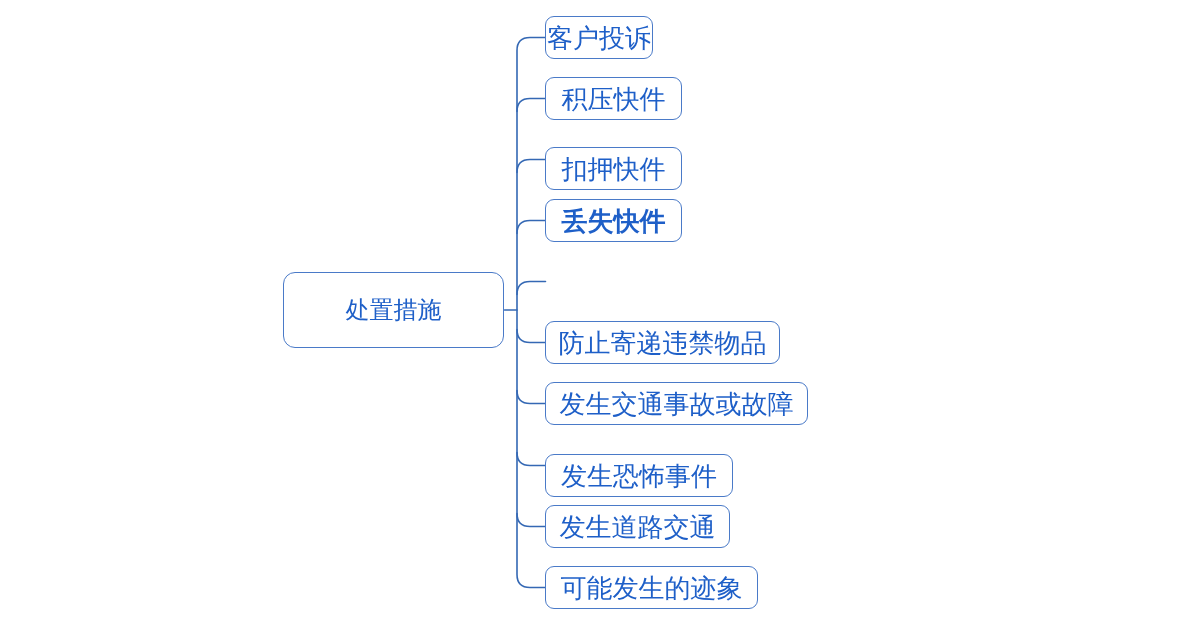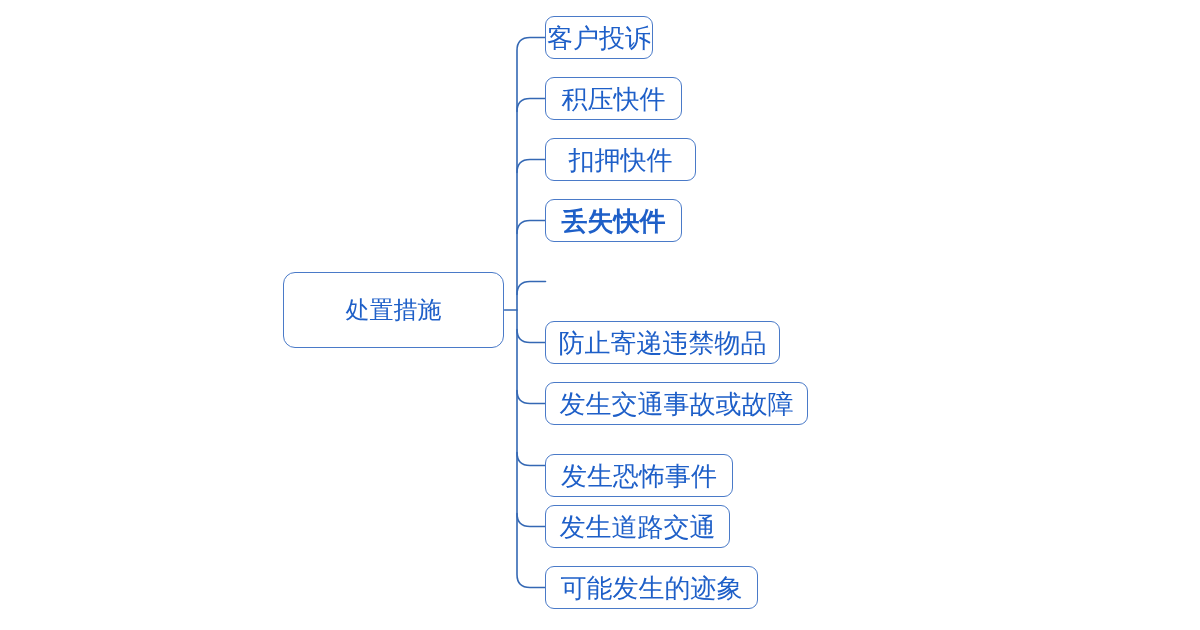--- a/index.html
+++ b/index.html
@@ -61,21 +61,21 @@
     font-size: 24px;
   }
   .child {
     left: 545px;
     height: 43px;
     border-radius: 9px;
     font-size: 26px;
   }
   .c0 { top: 16px;  width: 108px; }
   .c1 { top: 77px;  width: 137px; }
-  .c2 { top: 138px; width: 151px; }
+  .c2 { top: 147px; width: 137px; }
   .c3 { top: 199px; width: 137px; font-weight: bold; }
   .c4 { top: 260px; width: 137px; }
   .c5 { top: 321px; width: 235px; }
   .c6 { top: 382px; width: 263px; }
   .c7 { top: 454px; width: 188px; }
   .c8 { top: 505px; width: 185px; }
   .c9 { top: 566px; width: 213px; }
 </style>
 </head>
 <body>

